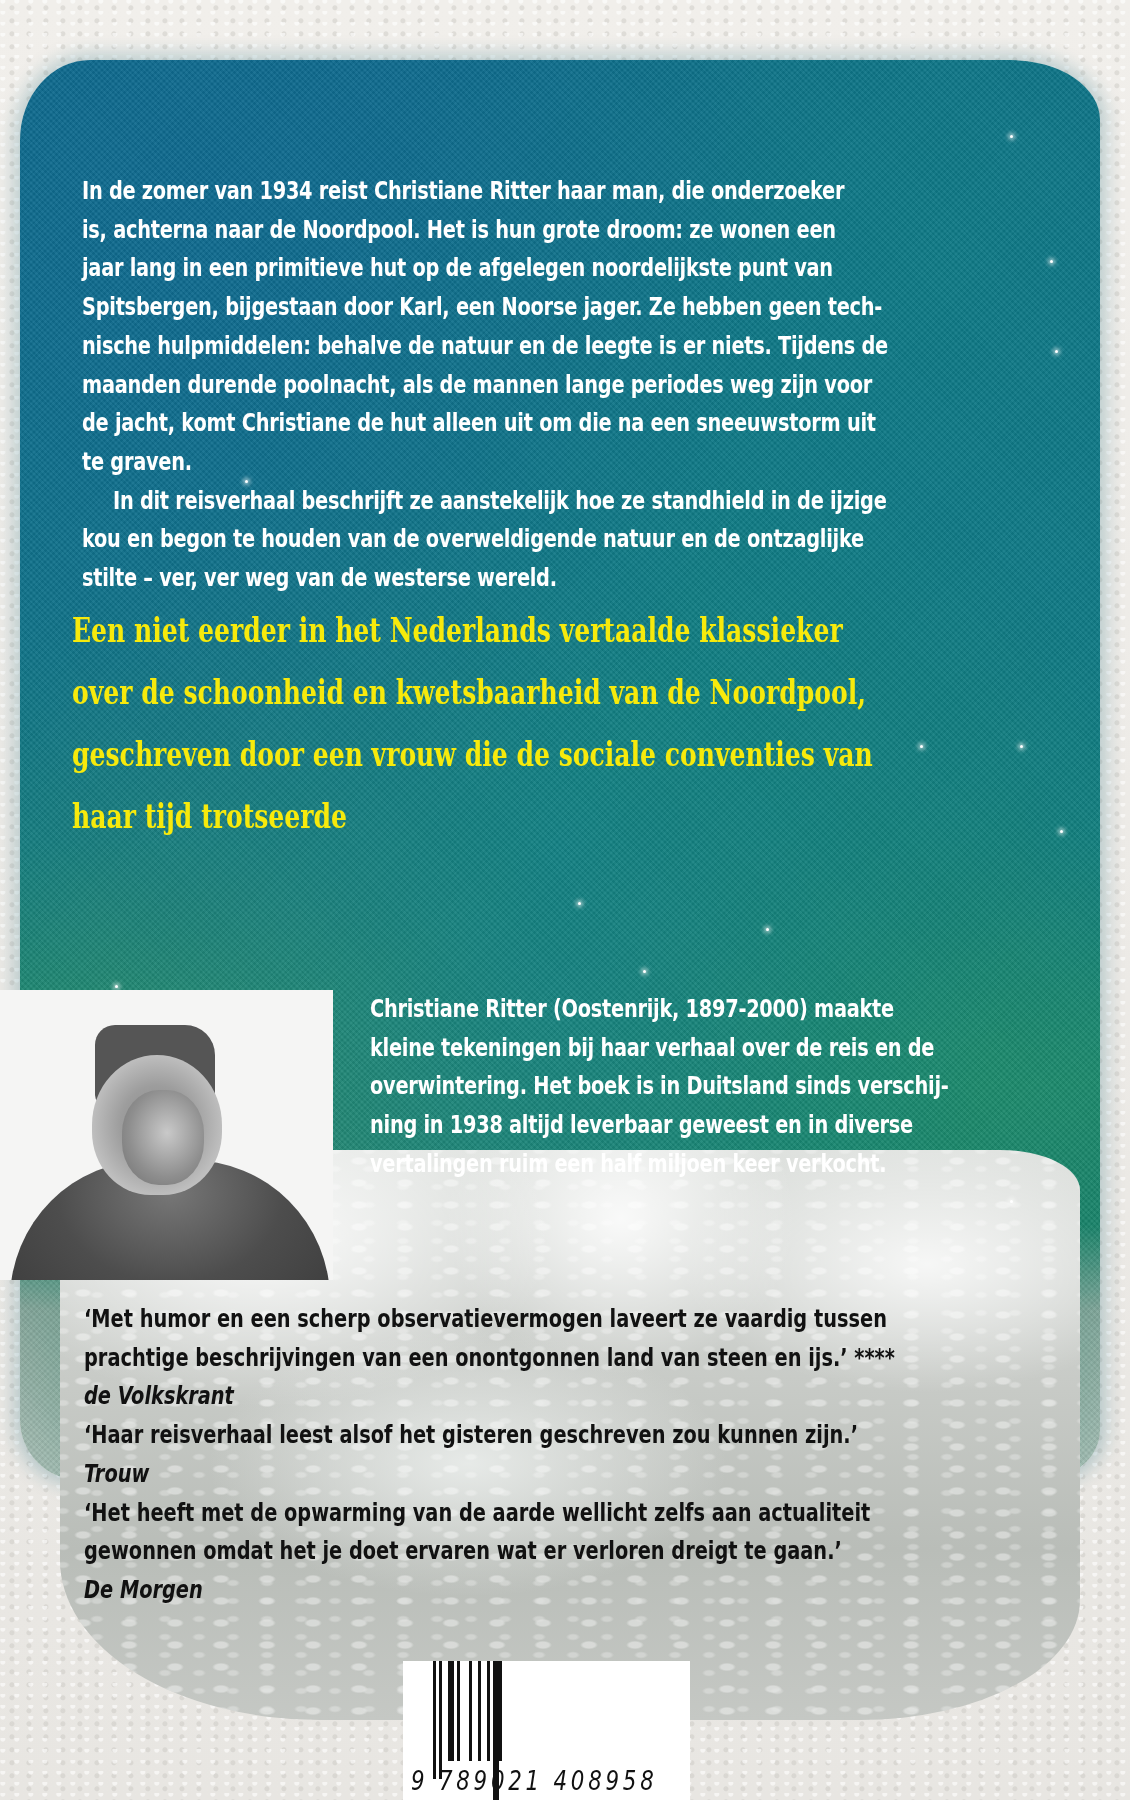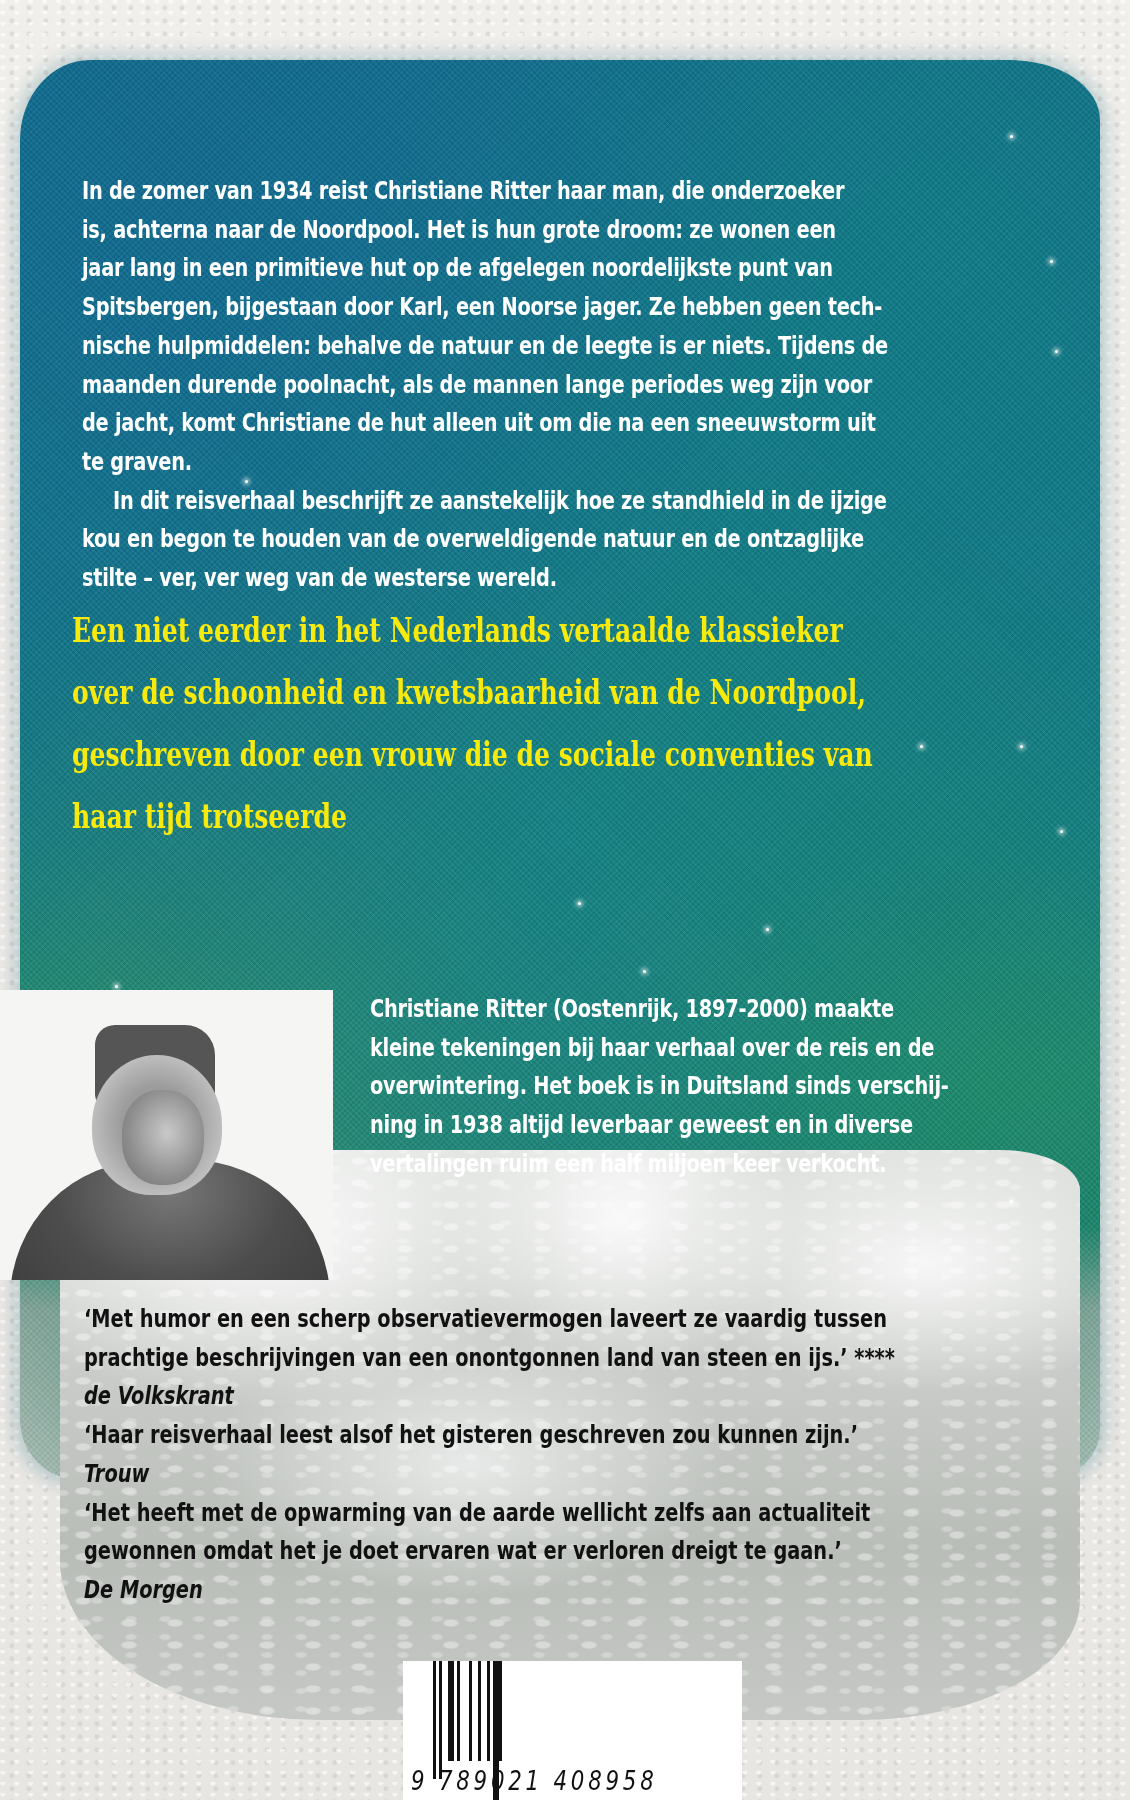--- a/index.html
+++ b/index.html
@@ -186,21 +186,21 @@
       margin: 0;
     }
     .quotes .src {
       margin: 0;
       font-style: italic;
     }
     .barcode {
       position: absolute;
       left: 403px;
       top: 1661px;
-      width: 339px;
+      width: 287px;
       height: 139px;
       background: #ffffff;
     }
     .barcode .bars {
       position: absolute;
       left: 30px;
       top: 0;
       width: 270px;
       height: 106px;
       display: flex;

